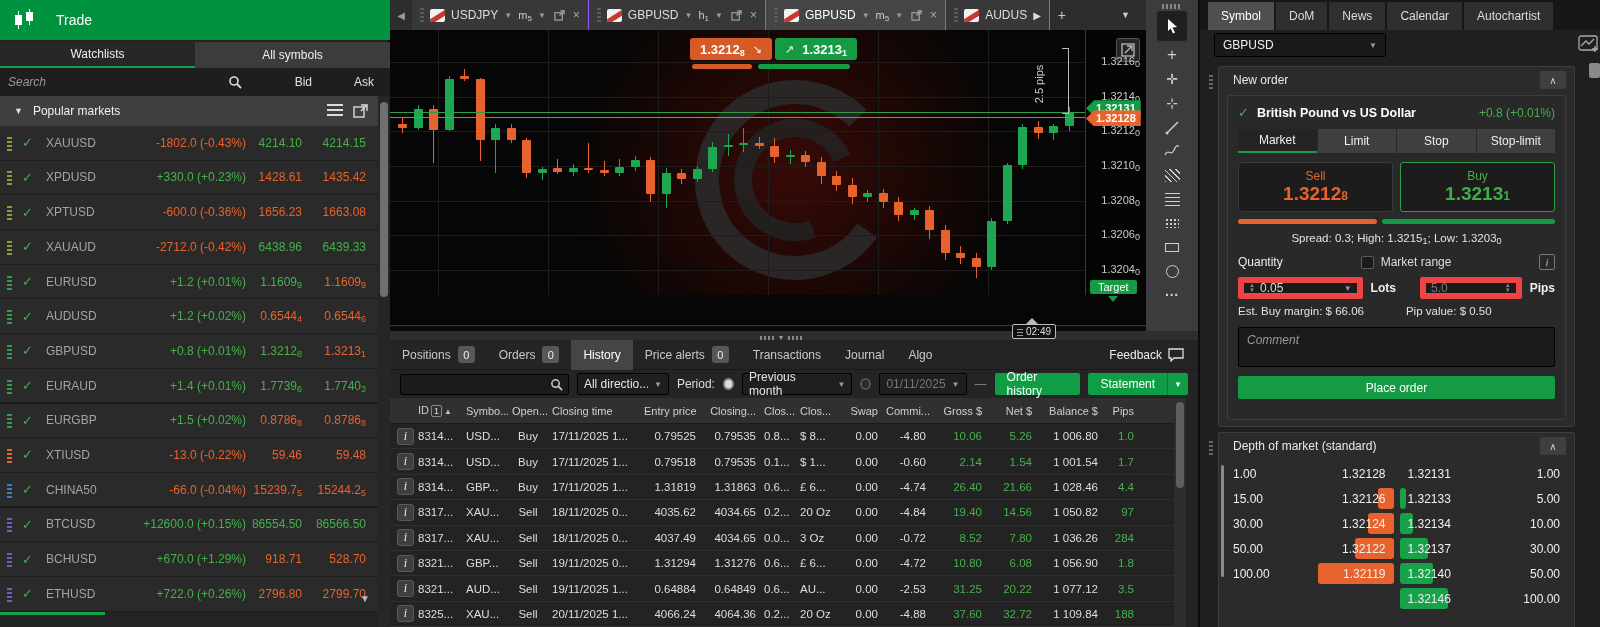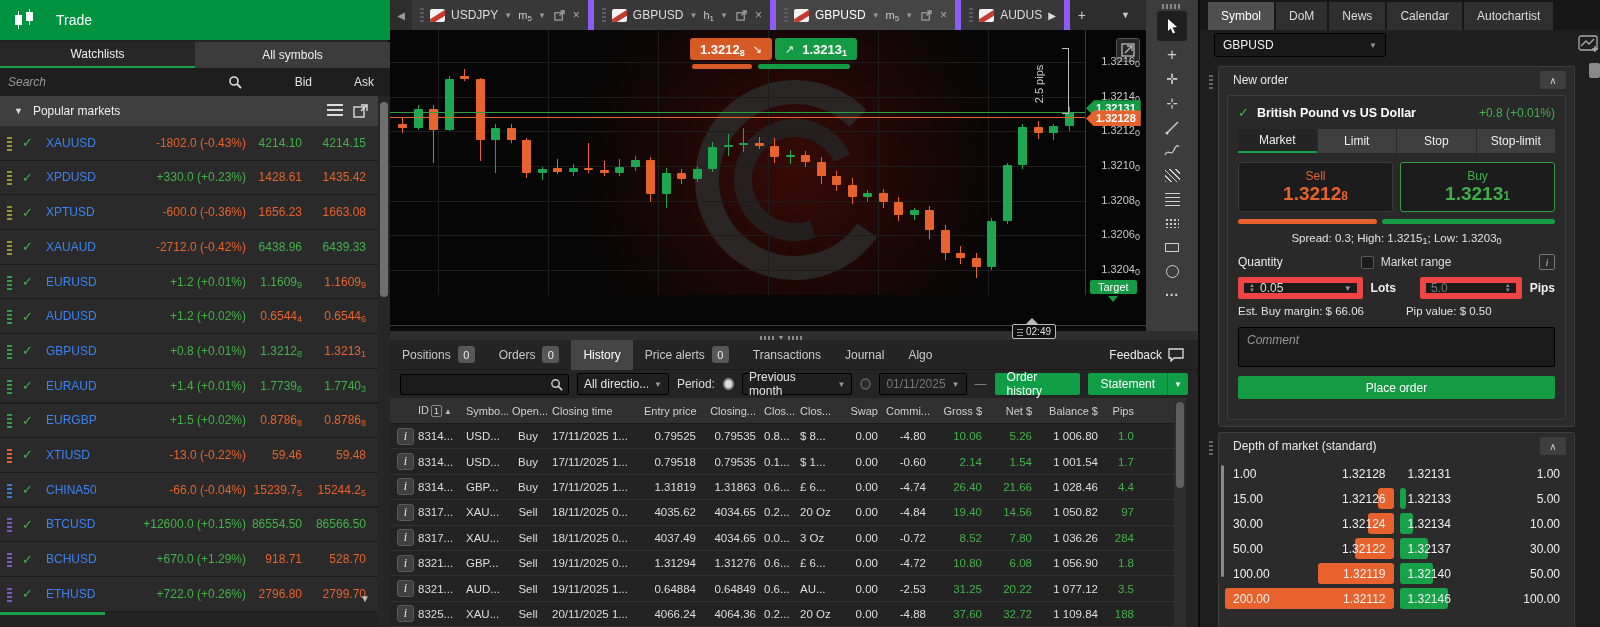--- a/index.html
+++ b/index.html
@@ -26,35 +26,35 @@
   .col-bid { width:62px; } .col-ask { width:62px; margin-right:14px; }
   .group-hdr { left:0; top:96px; width:378px; height:30px; background:#3f3f3f; display:flex; align-items:center; color:#efefef; }
   .group-caret { margin:0 10px 0 14px; font-size:9px; color:#ddd; }
   .group-icons { margin-left:auto; display:flex; gap:10px; margin-right:10px; }
   .hamburger { width:16px; height:12px; border-top:2px solid #ddd; border-bottom:2px solid #ddd; position:relative; }
   .hamburger:after { content:""; position:absolute; left:0; top:3px; width:16px; height:2px; background:#ddd; }
   .wl-rows { left:0; top:126px; width:378px; height:486px; overflow:hidden; background:#1c1c1c; }
   .wl-row { height:33.6px; margin-bottom:1.1px; background:#2a2a2a; display:flex; align-items:center; padding:0 12px 0 7px; }
   .wl-grip { width:5px; height:16px; margin-right:10px; background-image:repeating-linear-gradient(0deg,currentColor 0 2px,transparent 2px 4px); }
   .wl-check { width:24px; color:#45b14b; font-size:13px; }
-  .wl-sym { width:92px; color:#3b82f6; }
+  .wl-sym { width:92px; color:#a3a3a3; }
   .wl-chg { flex:1; text-align:right; }
   .wl-bid { width:56px; text-align:right; }
   .wl-ask { width:64px; text-align:right; }
   .cat-metal { color:#99982e; } .cat-forex { color:#2f9e44; } .cat-oil { color:#e8632c; } .cat-index { color:#3a7bd5; } .cat-crypto { color:#7e57c2; }
   .wl-scroll { left:378px; top:96px; width:12px; height:531px; background:#262626; }
   .wl-thumb { left:2px; top:6px; width:8px; height:195px; background:#6f6f6f; border-radius:4px; position:absolute; }
   .wl-down-arrow { left:360px; top:593px; color:#bbb; font-size:10px; }
   .left-bottom-sliver { left:0; top:612px; width:105px; height:3px; background:#17a24a; }
 
   
   .center-col { left:390px; top:0; width:808px; height:627px; background:#1b1b1b; }
   .chart-tabbar { left:0; top:0; width:756px; height:30px; background:#2d2d2d; display:flex; align-items:center; }
   .tab-scroll { width:22px; text-align:center; color:#999; font-size:10px; }
-  .chart-tab { height:30px; display:flex; align-items:center; gap:6px; padding:0 8px; background:#383838; border-right:6px solid #8b5cf6; color:#ddd; cursor:pointer; }
+  .chart-tab { height:30px; display:flex; align-items:center; gap:6px; padding:0 8px; background:#383838; border-right:1px solid #8b5cf6; color:#ddd; cursor:pointer; }
   .chart-tab.active { background:#454545; color:#fff; }
   .tab-grip { width:4px; height:14px; background-image:repeating-linear-gradient(0deg,#5c5c5c 0 2px,transparent 2px 4px); }
   .pair-flag { width:15px; height:13px; background:#f2f2f2; border-radius:2px; position:relative; overflow:hidden; }
   .pair-flag:after { content:""; position:absolute; left:-3px; top:5px; width:24px; height:5px; background:#c43a2f; transform:rotate(-32deg); }
   .tf { font-size:11px; color:#ccc; } .tf .sub { font-size:8px; }
   .dim-caret { font-size:8px; color:#9a9a9a; }
   .tab-x { color:#aaa; font-size:12px; margin-left:2px; }
   .tab-pop { margin-left:2px; }
   .tabbar-btn { color:#ccc; font-size:14px; padding:0 8px; }
 
@@ -975,25 +975,20 @@
             <div class="dom-row">
               <span class="dom-bar bid" style="width: 23%;"></span>
               <span class="dom-txt dom-l">50.00</span>
               <span class="dom-txt dom-r">1.32122</span>
             </div>
             <div class="dom-row">
               <span class="dom-bar bid" style="width: 45%;"></span>
               <span class="dom-txt dom-l">100.00</span>
               <span class="dom-txt dom-r">1.32119</span>
             </div>
-            <div class="dom-row">
-              <span class="dom-bar bid" style="width: 100%;"></span>
-              <span class="dom-txt dom-l">200.00</span>
-              <span class="dom-txt dom-r">1.32112</span>
-            </div>
           </div>
         <div class="dom-col" id="dom-asks">
             <div class="dom-row">
               <span class="dom-bar ask" style="width: 0%;"></span>
               <span class="dom-txt dom-l">1.32131</span>
               <span class="dom-txt dom-r">1.00</span>
             </div>
             <div class="dom-row">
               <span class="dom-bar ask" style="width: 4%;"></span>
               <span class="dom-txt dom-l">1.32133</span>

